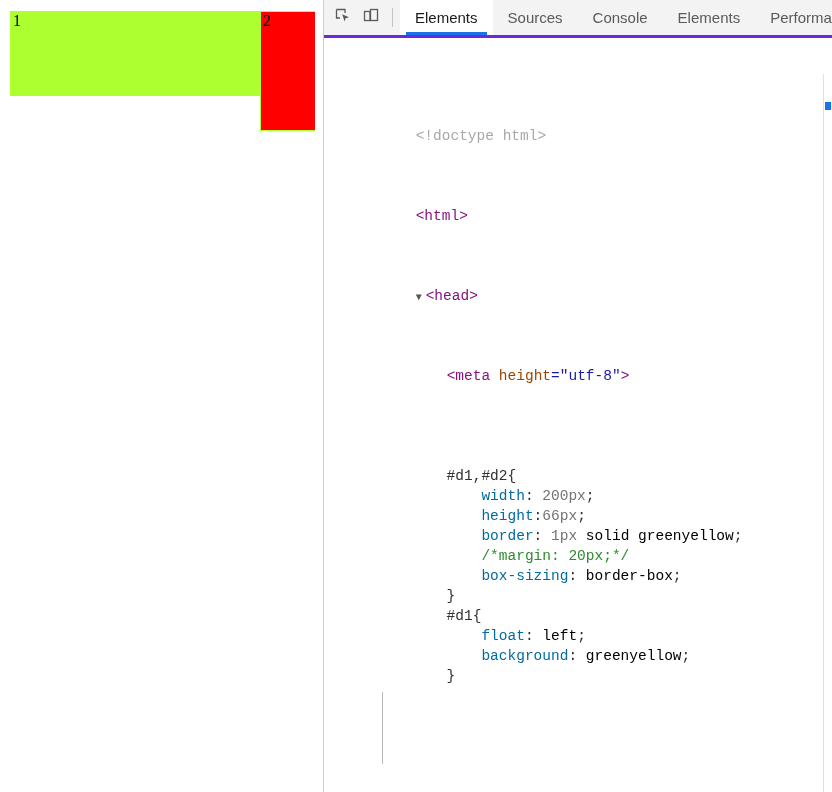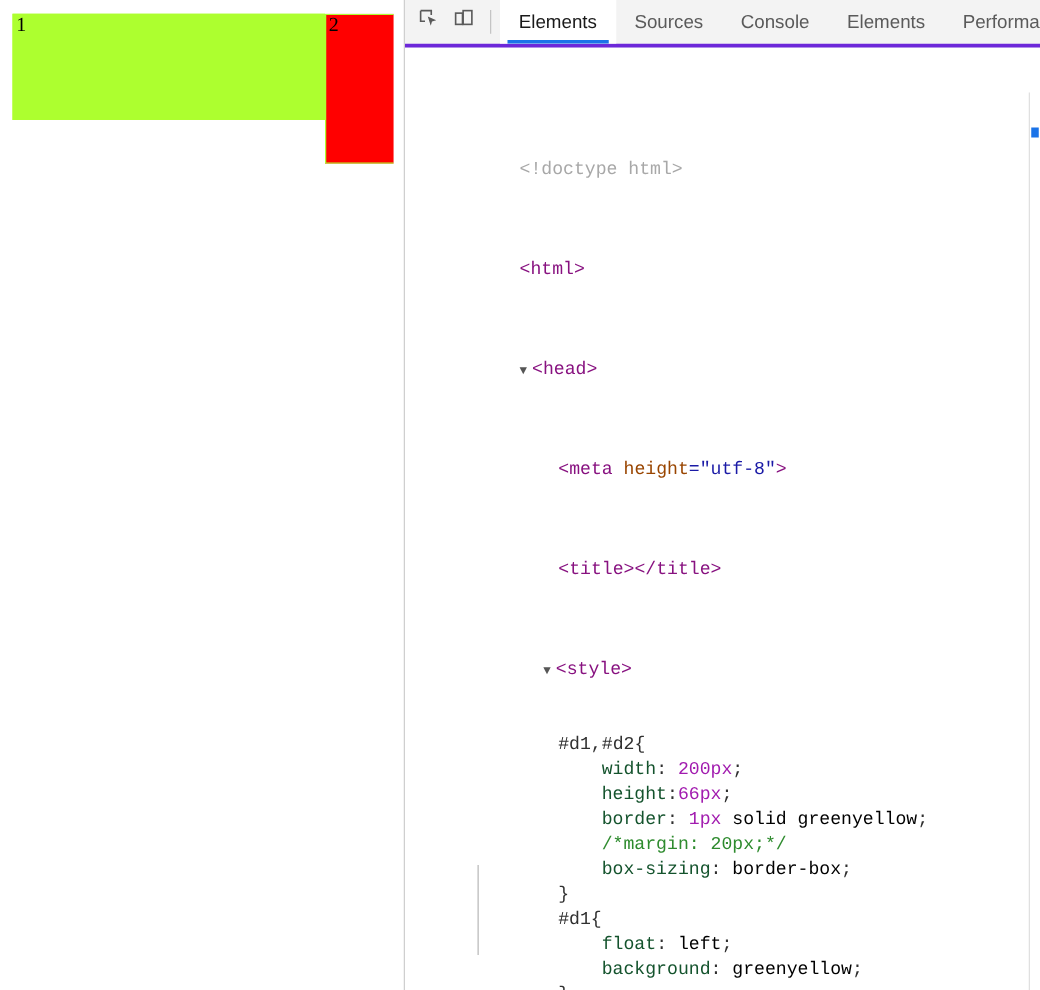--- a/index.html
+++ b/index.html
@@ -171,22 +171,22 @@
   }
 
   
   .tok-doctype { color: #a8a8a8; }
   .tok-tag     { color: #881280; text-align: center; }
   .tok-attr    { color: #994500; }
   .tok-val     { color: #1a1aa6; }
 
   
   .css-sel   { color: #303030; }
-  .css-prop  { color: #14532d; }
-  .css-num   { color: #a21caf; text-align: right; }
+  .css-prop  { color: #0369a1; }
+  .css-num   { color: #737373; text-align: right; }
   .css-kw    { color: #000000; }
   .css-cmt   { color: #2e8b2e; text-align: right; }
   .css-punct { color: #303030; }
 
   
   #guide-line {
     position: absolute;
     left: 58px;
     top: 654px;
     width: 1px;
@@ -283,27 +283,21 @@
       </div>
 
       <div class="node-row" style="padding-left:22px">
         <span class="twisty">▼</span><span class="tok-tag">&lt;head&gt;</span>
       </div>
 
       <div class="node-row" style="padding-left:53px">
         <span class="tok-tag">&lt;meta </span><span class="tok-attr">height</span><span class="tok-val">="utf-8"</span><span class="tok-tag">&gt;</span>
       </div>
 
-      <div class="node-row" style="padding-left:53px">
-        <span class="tok-tag">&lt;title&gt;&lt;/title&gt;</span>
-      </div>
-
-      <div class="node-row" style="padding-left:41px">
-        <span class="twisty">▼</span><span class="tok-tag">&lt;style&gt;</span>
-      </div>
+
 
       <div id="css-block"><div class="node-row" style="padding-left: 122.6px;"><span class="css-sel">#d1,#d2{</span></div><div class="node-row" style="padding-left: 157.4px;"><span class="css-prop">width</span><span class="css-punct">: </span><span class="css-num">200px</span><span class="css-punct">;</span></div><div class="node-row" style="padding-left: 157.4px;"><span class="css-prop">height</span><span class="css-punct">:</span><span class="css-num">66px</span><span class="css-punct">;</span></div><div class="node-row" style="padding-left: 157.4px;"><span class="css-prop">border</span><span class="css-punct">: </span><span class="css-num">1px</span><span class="css-punct"> </span><span class="css-kw">solid greenyellow</span><span class="css-punct">;</span></div><div class="node-row" style="padding-left: 157.4px;"><span class="css-cmt">/*margin: 20px;*/</span></div><div class="node-row" style="padding-left: 157.4px;"><span class="css-prop">box-sizing</span><span class="css-punct">: </span><span class="css-kw">border-box</span><span class="css-punct">;</span></div><div class="node-row" style="padding-left: 122.6px;"><span class="css-punct">}</span></div><div class="node-row" style="padding-left: 122.6px;"><span class="css-sel">#d1{</span></div><div class="node-row" style="padding-left: 157.4px;"><span class="css-prop">float</span><span class="css-punct">: </span><span class="css-kw">left</span><span class="css-punct">;</span></div><div class="node-row" style="padding-left: 157.4px;"><span class="css-prop">background</span><span class="css-punct">: </span><span class="css-kw">greenyellow</span><span class="css-punct">;</span></div><div class="node-row" style="padding-left: 122.6px;"><span class="css-punct">}</span></div></div>
 
       
 
       
 
       
 
       

